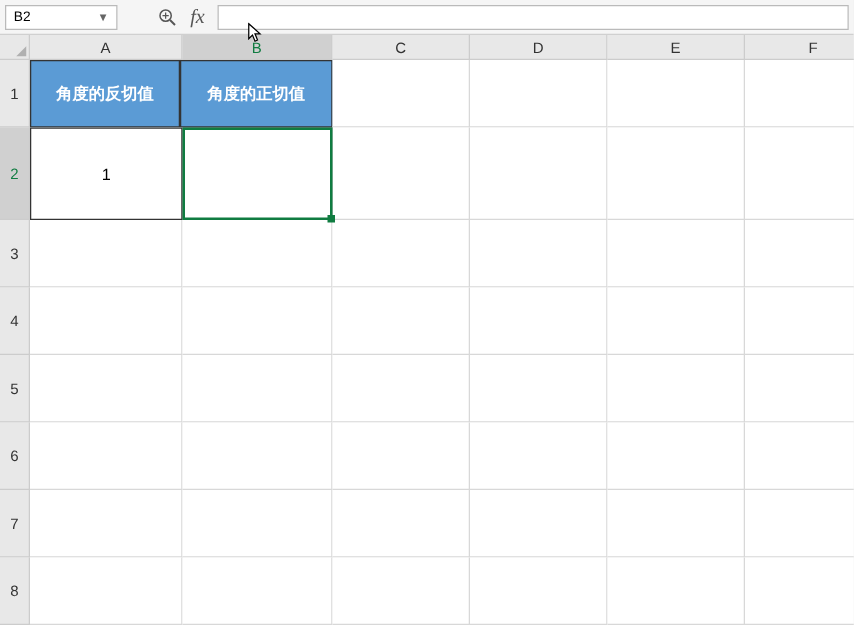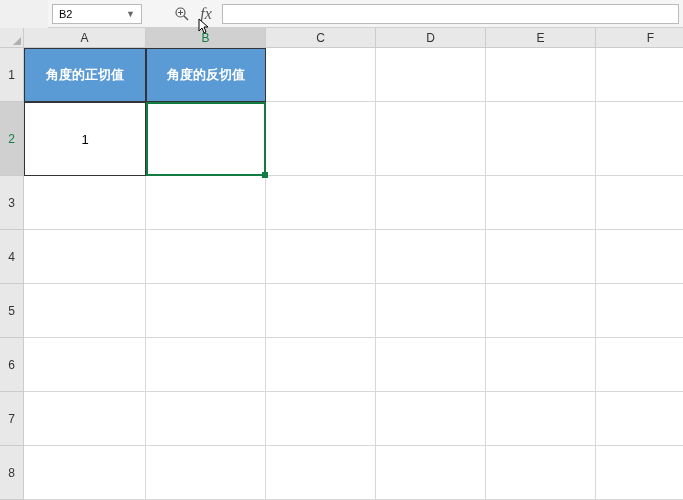--- a/index.html
+++ b/index.html
@@ -16,21 +16,20 @@
       overflow: hidden;
       position: relative;
     }
     .formula-bar {
       height: 28px;
       background: #f5f5f5;
       border-bottom: 1px solid #d0d0d0;
       display: flex;
       align-items: center;
       padding: 2px 4px;
-      margin-left: 48px;
     }
     .name-box {
       width: 90px;
       height: 20px;
       background: #fff;
       border: 1px solid #bababa;
       display: flex;
       align-items: center;
       padding: 0 6px;
       font-size: 11px;
@@ -233,22 +232,22 @@
     <div class="col-headers">
       <div class="col-header" style="width:122px">A</div>
       <div class="col-header active" style="width:120px">B</div>
       <div class="col-header" style="width:110px">C</div>
       <div class="col-header" style="width:110px">D</div>
       <div class="col-header" style="width:110px">E</div>
       <div class="col-header" style="width:110px">F</div>
     </div>
     <div class="grid-area">
       <div class="grid-row">
+        <div class="cell header-cell" style="width:120px;height:54px">角度的反切值</div>
         <div class="cell header-cell" style="width:122px;height:54px">角度的正切值</div>
-        <div class="cell header-cell" style="width:120px;height:54px">角度的反切值</div>
         <div class="cell" style="width:110px;height:54px"></div>
         <div class="cell" style="width:110px;height:54px"></div>
         <div class="cell" style="width:110px;height:54px"></div>
         <div class="cell" style="width:110px;height:54px"></div>
       </div>
       <div class="grid-row">
         <div class="cell bordered" style="width:122px;height:74px">1</div>
         <div class="cell bordered" style="width:120px;height:74px"></div>
         <div class="cell" style="width:110px;height:74px"></div>
         <div class="cell" style="width:110px;height:74px"></div>

